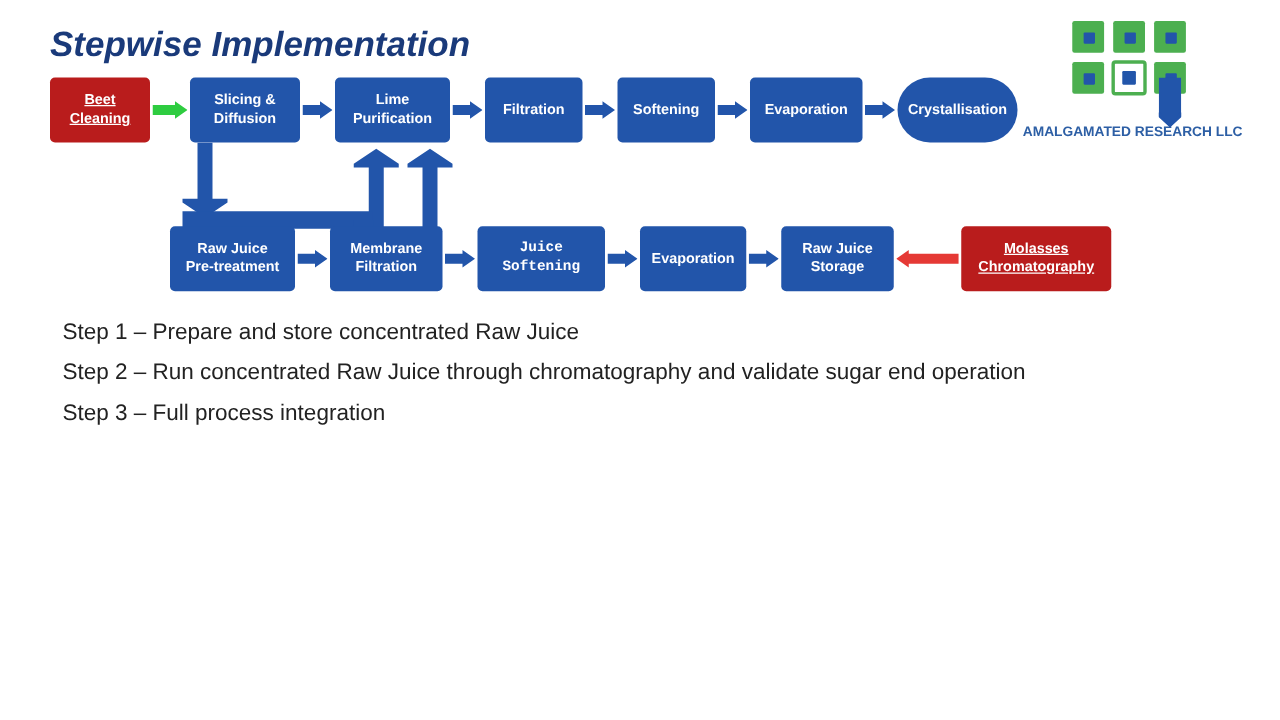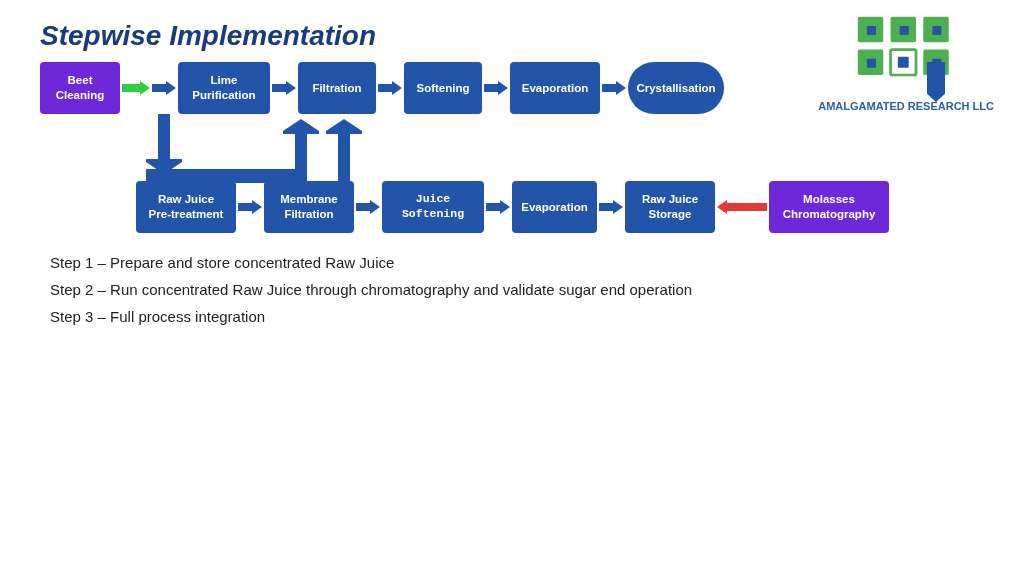--- a/index.html
+++ b/index.html
@@ -66,38 +66,39 @@
       text-align: center;
       font-size: 11.5px;
       font-weight: bold;
       color: #ffffff;
       border-radius: 4px;
       padding: 6px 8px;
       line-height: 1.3;
     }
 
     .box-green {
-      background: #6d28d9;
+      background: #b91c1c;
       border: none;
+      text-decoration: underline;
     }
     .box-blue {
       background: #2255aa;
       border: none;
     }
 
     
     .row-bottom {
       display: flex;
       align-items: center;
     }
 
     
     .steps {
       margin-top: 22px;
-      font-size: 15px;
+      font-size: 18px;
       color: #222;
       line-height: 1.8;
     }
 
     .flow-wrapper {
       position: relative;
     }
   </style>
 </head>
 <body>
@@ -131,20 +132,21 @@
   <div class="flow-wrapper" style="margin-top:8px;">
 
     <div class="row-top" style="display:flex; align-items:center; gap:2px;">
 
       <div class="box box-green" style="width:80px; height:52px;">Beet<br>Cleaning</div>
 
       <svg width="28" height="18">
           <polygon points="0,5 18,5 18,2 28,9 18,16 18,13 0,13" fill="#2ecc40"></polygon>
         </svg>
 
+      <div class="box box-blue" style="width:88px; height:52px;">Slicing &amp;<br>Diffusion</div>
 
       <svg width="24" height="18">
           <polygon points="0,5 14,5 14,2 24,9 14,16 14,13 0,13" fill="#2255aa"></polygon>
         </svg>
 
       <div class="box box-blue" style="width:92px; height:52px;">Lime<br>Purification</div>
 
       <svg width="24" height="18">
           <polygon points="0,5 14,5 14,2 24,9 14,16 14,13 0,13" fill="#2255aa"></polygon>
         </svg>

